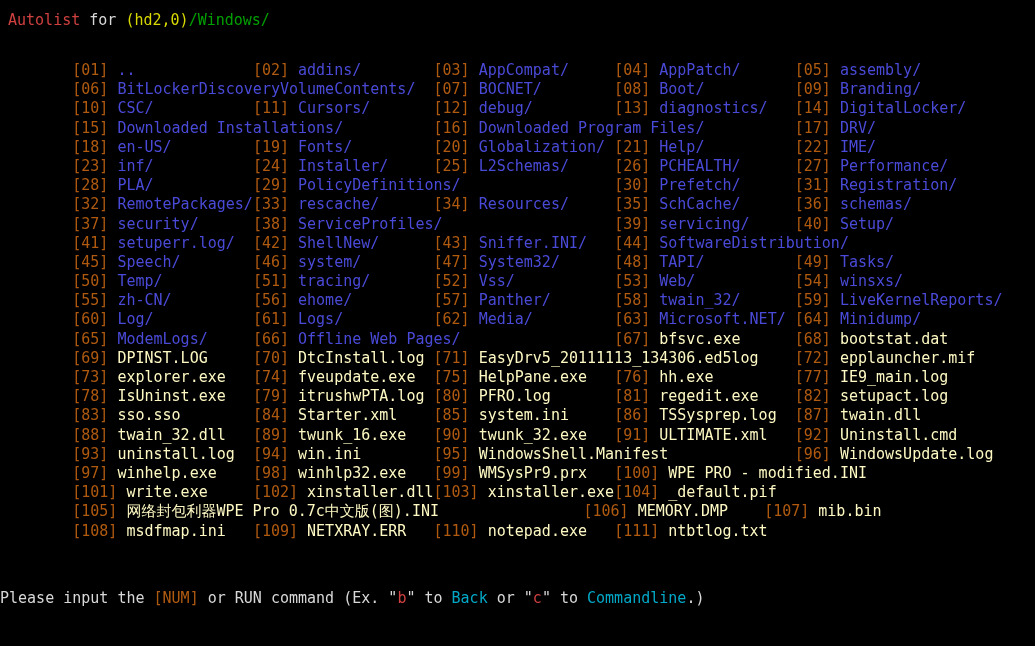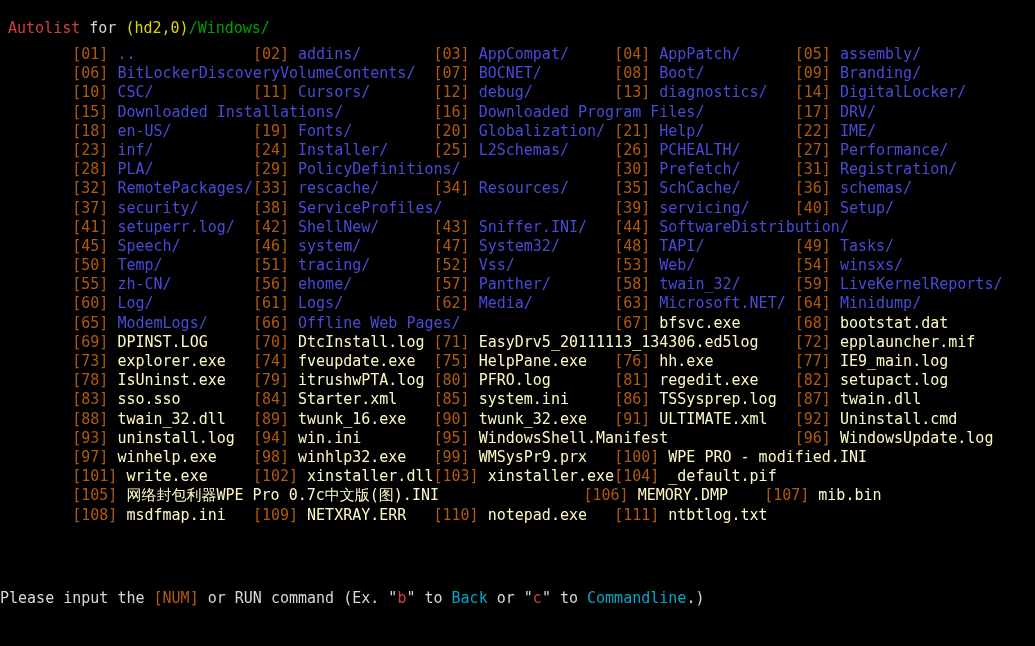--- a/index.html
+++ b/index.html
@@ -26,27 +26,27 @@
     white-space: pre;
     letter-spacing: 0px;
   }
   .row {
     height: 19.2px;
     white-space: pre;
   }
   .title-row {
     position: absolute;
     left: 8px;
-    top: 19px;
+    top: 11px;
     white-space: pre;
   }
   #listing {
     position: absolute;
     left: 0px;
-    top: 45px;
+    top: 61px;
     white-space: pre;
   }
   #prompt-area {
     position: absolute;
     left: 0px;
     top: 589px;
     white-space: pre;
   }
   #run-line {
     position: absolute;

